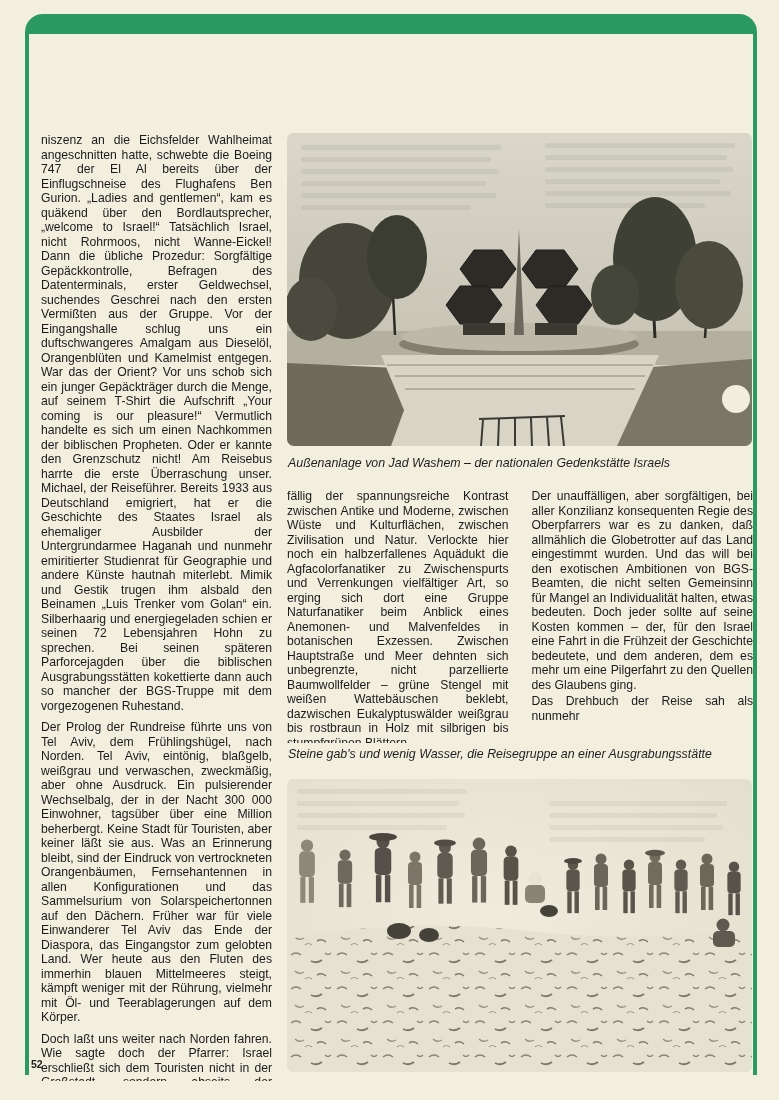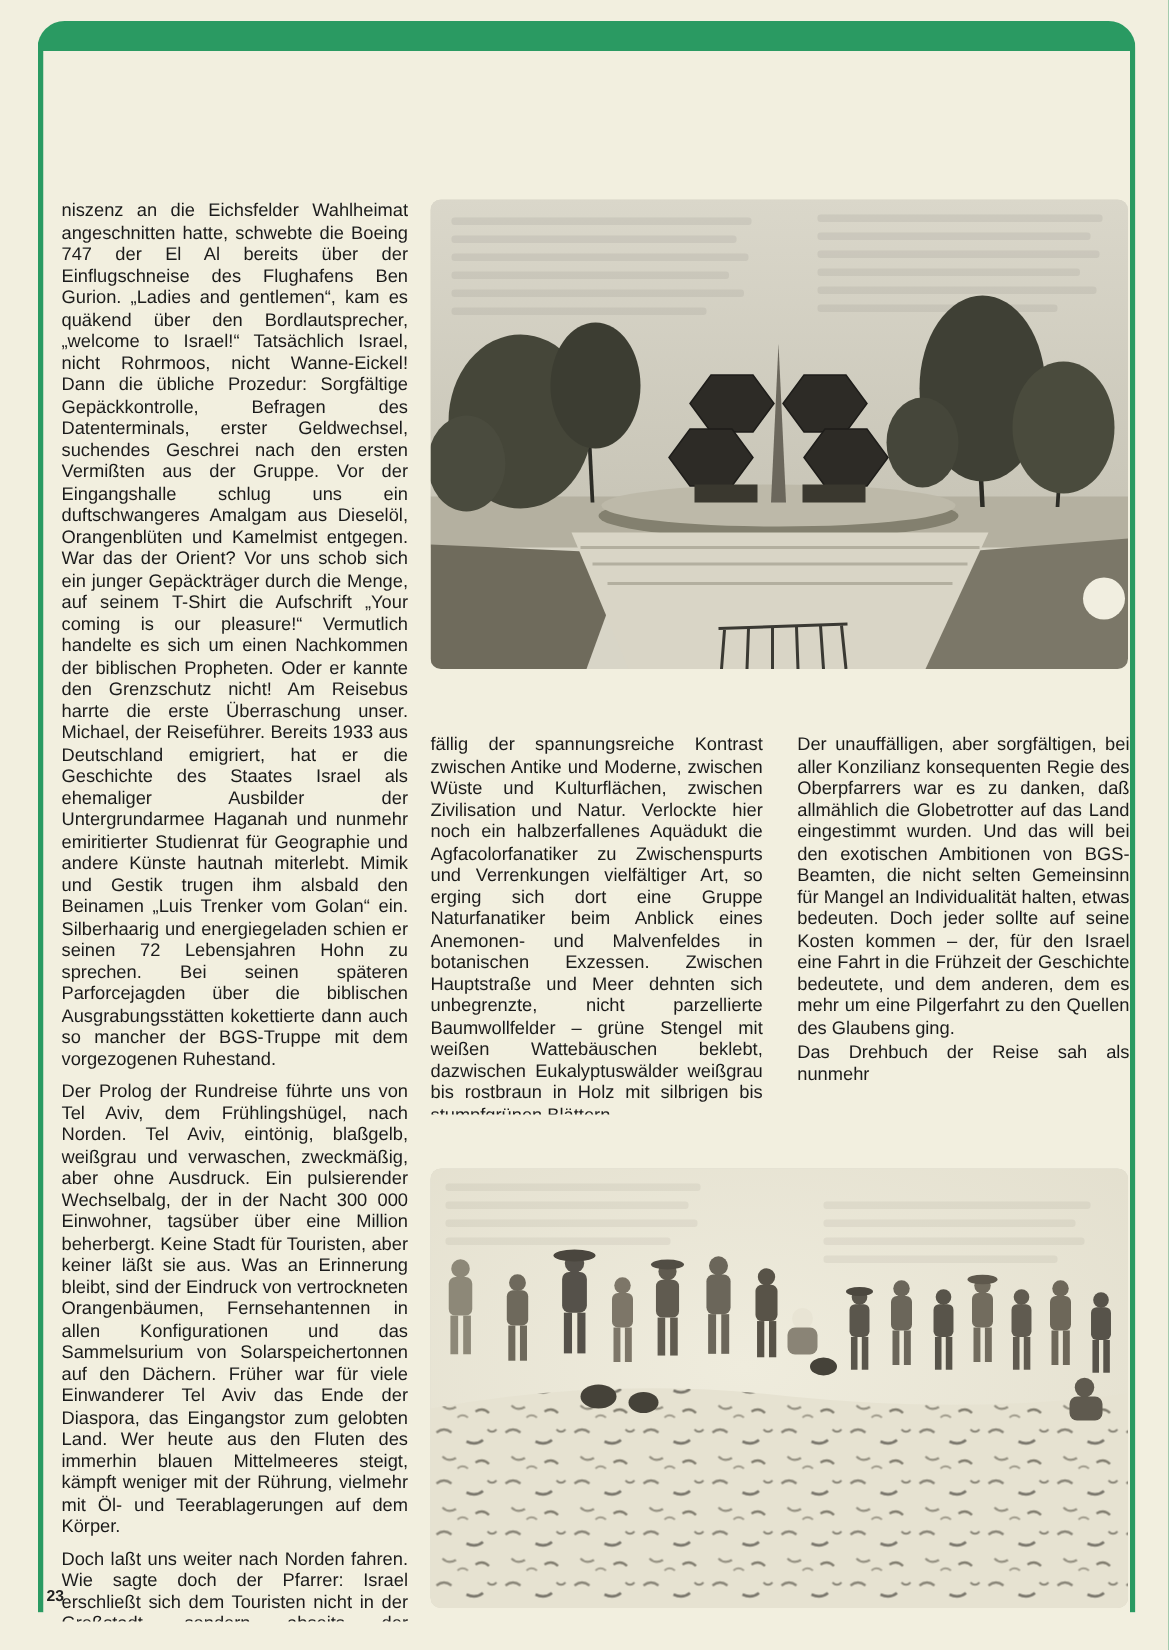--- a/index.html
+++ b/index.html
@@ -138,32 +138,34 @@
 
       <g stroke="#3a3933" stroke-width="2">
         <path d="M192,286 L278,283" fill="none"></path>
         <path d="M196,287 L194,313 M212,286 L211,313 M228,285 L228,313 M244,285 L245,313 M260,284 L262,313 M274,284 L277,313" fill="none"></path>
       </g>
 
       <circle cx="449" cy="266" r="14" fill="#f1eee0"></circle>
     </svg>
   </div>
 
+  <div class="caption caption1">Außenanlage von Jad Washem – der nationalen Gedenkstätte Israels</div>
 
   <div class="cols2 bodytext">
     <div class="col">
       <p>fällig der spannungsreiche Kontrast zwischen Antike und Moderne, zwischen Wüste und Kulturflächen, zwischen Zivilisation und Natur. Verlockte hier noch ein halbzerfallenes Aquädukt die Agfacolorfanatiker zu Zwischenspurts und Verrenkungen vielfältiger Art, so erging sich dort eine Gruppe Naturfanatiker beim Anblick eines Anemonen- und Malvenfeldes in botanischen Exzessen. Zwischen Hauptstraße und Meer dehnten sich unbegrenzte, nicht parzellierte Baumwollfelder – grüne Stengel mit weißen Wattebäuschen beklebt, dazwischen Eukalyptuswälder weißgrau bis rostbraun in Holz mit silbrigen bis stumpfgrünen Blättern.</p>
 
     </div>
     <div class="col">
       <p>Der unauffälligen, aber sorgfältigen, bei aller Konzilianz konsequenten Regie des Oberpfarrers war es zu danken, daß allmählich die Globetrotter auf das Land eingestimmt wurden. Und das will bei den exotischen Ambitionen von BGS-Beamten, die nicht selten Gemeinsinn für Mangel an Individualität halten, etwas bedeuten. Doch jeder sollte auf seine Kosten kommen – der, für den Israel eine Fahrt in die Frühzeit der Geschichte bedeutete, und dem anderen, dem es mehr um eine Pilgerfahrt zu den Quellen des Glaubens ging.</p>
       <p>Das Drehbuch der Reise sah als nunmehr</p>
     </div>
   </div>
 
+  <div class="caption caption2">Steine gab's und wenig Wasser, die Reisegruppe an einer Ausgrabungsstätte</div>
 
   <div class="photo photo2">
     <svg viewBox="0 0 465 293" preserveAspectRatio="none">
       <defs>
         <g id="psn">
           <circle cx="0" cy="6" r="5.5"></circle>
           <rect x="-7" y="11" width="14" height="23" rx="4"></rect>
           <rect x="-6" y="34" width="4.6" height="23"></rect>
           <rect x="1.6" y="34" width="4.6" height="23"></rect>
         </g>
@@ -235,14 +237,14 @@
         </g>
       </g>
       <g fill="#454239">
         <ellipse cx="112" cy="152" rx="12" ry="8"></ellipse>
         <ellipse cx="142" cy="156" rx="10" ry="7"></ellipse>
         <ellipse cx="262" cy="132" rx="9" ry="6"></ellipse>
       </g>
     </svg>
   </div>
 
-  <div class="page-num">23</div>
+  <div class="page-num">52</div>
 </div>
 
 </body></html>

